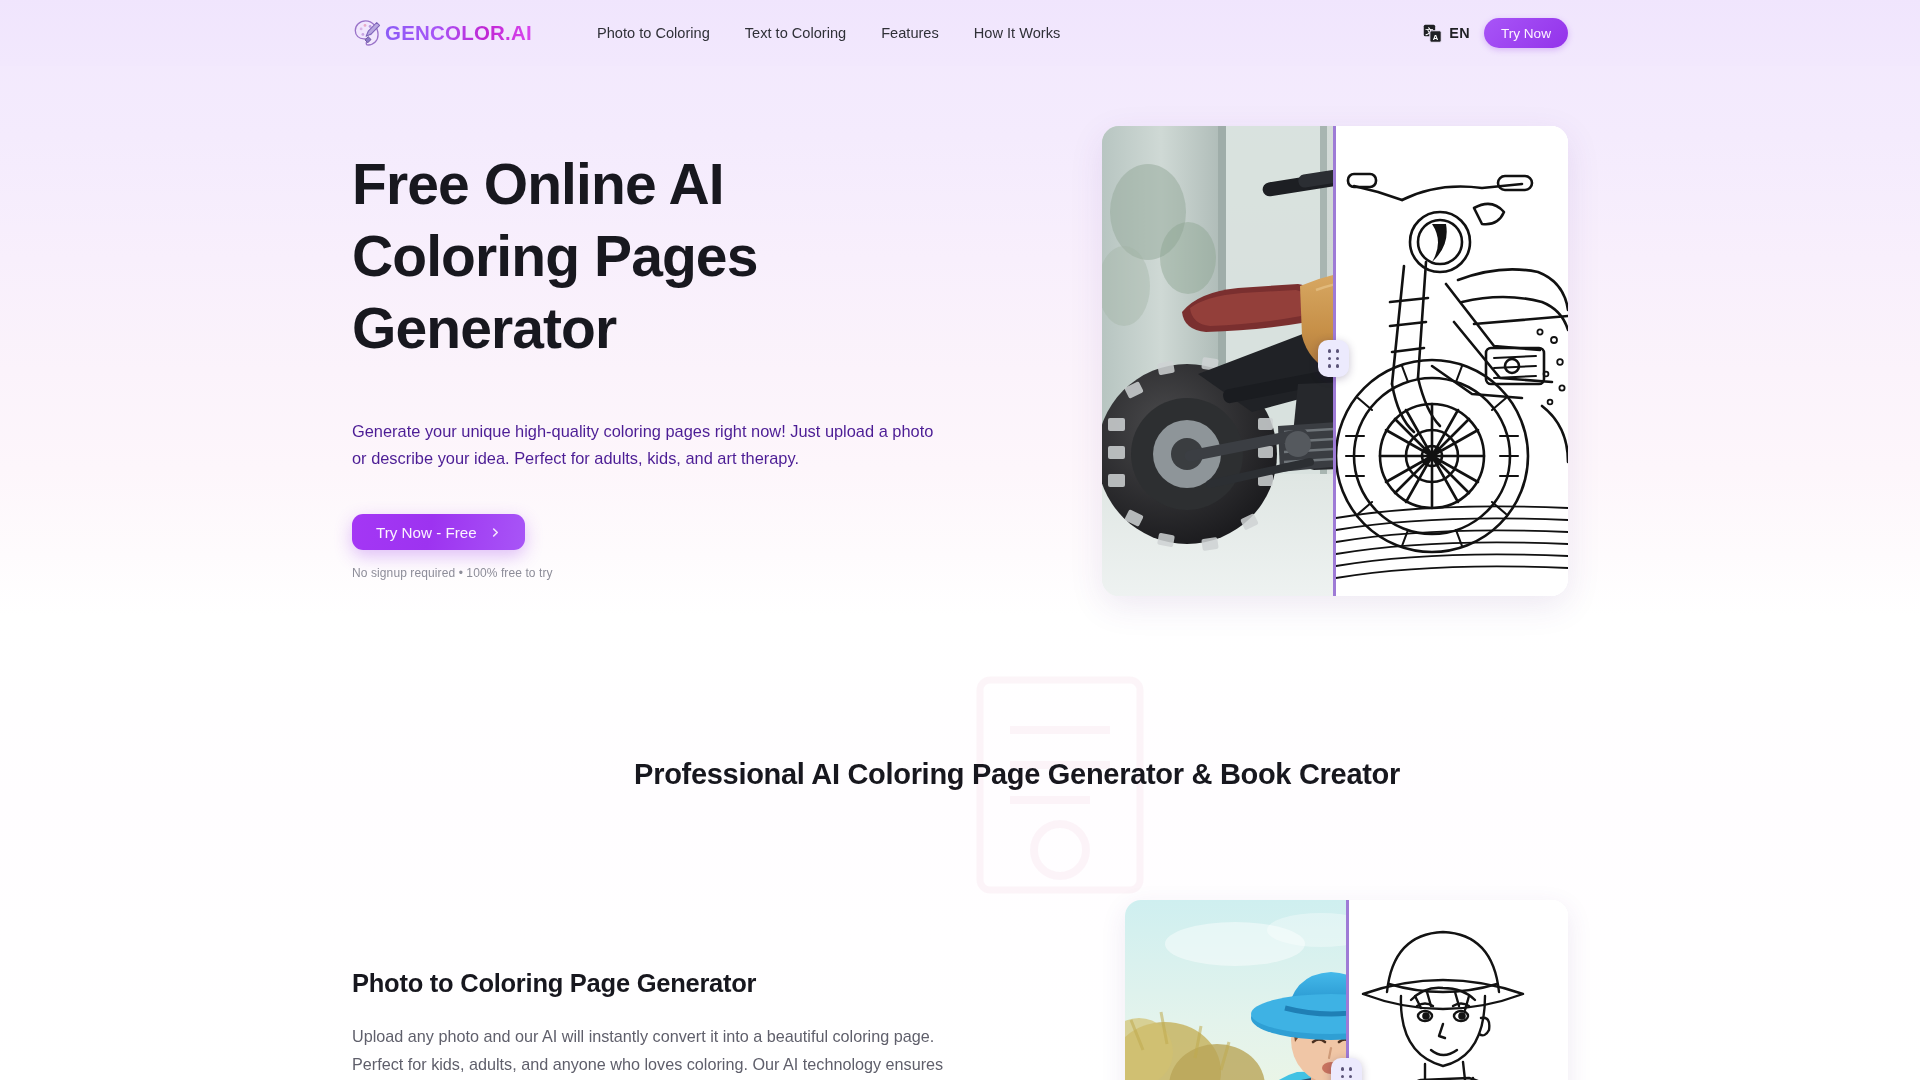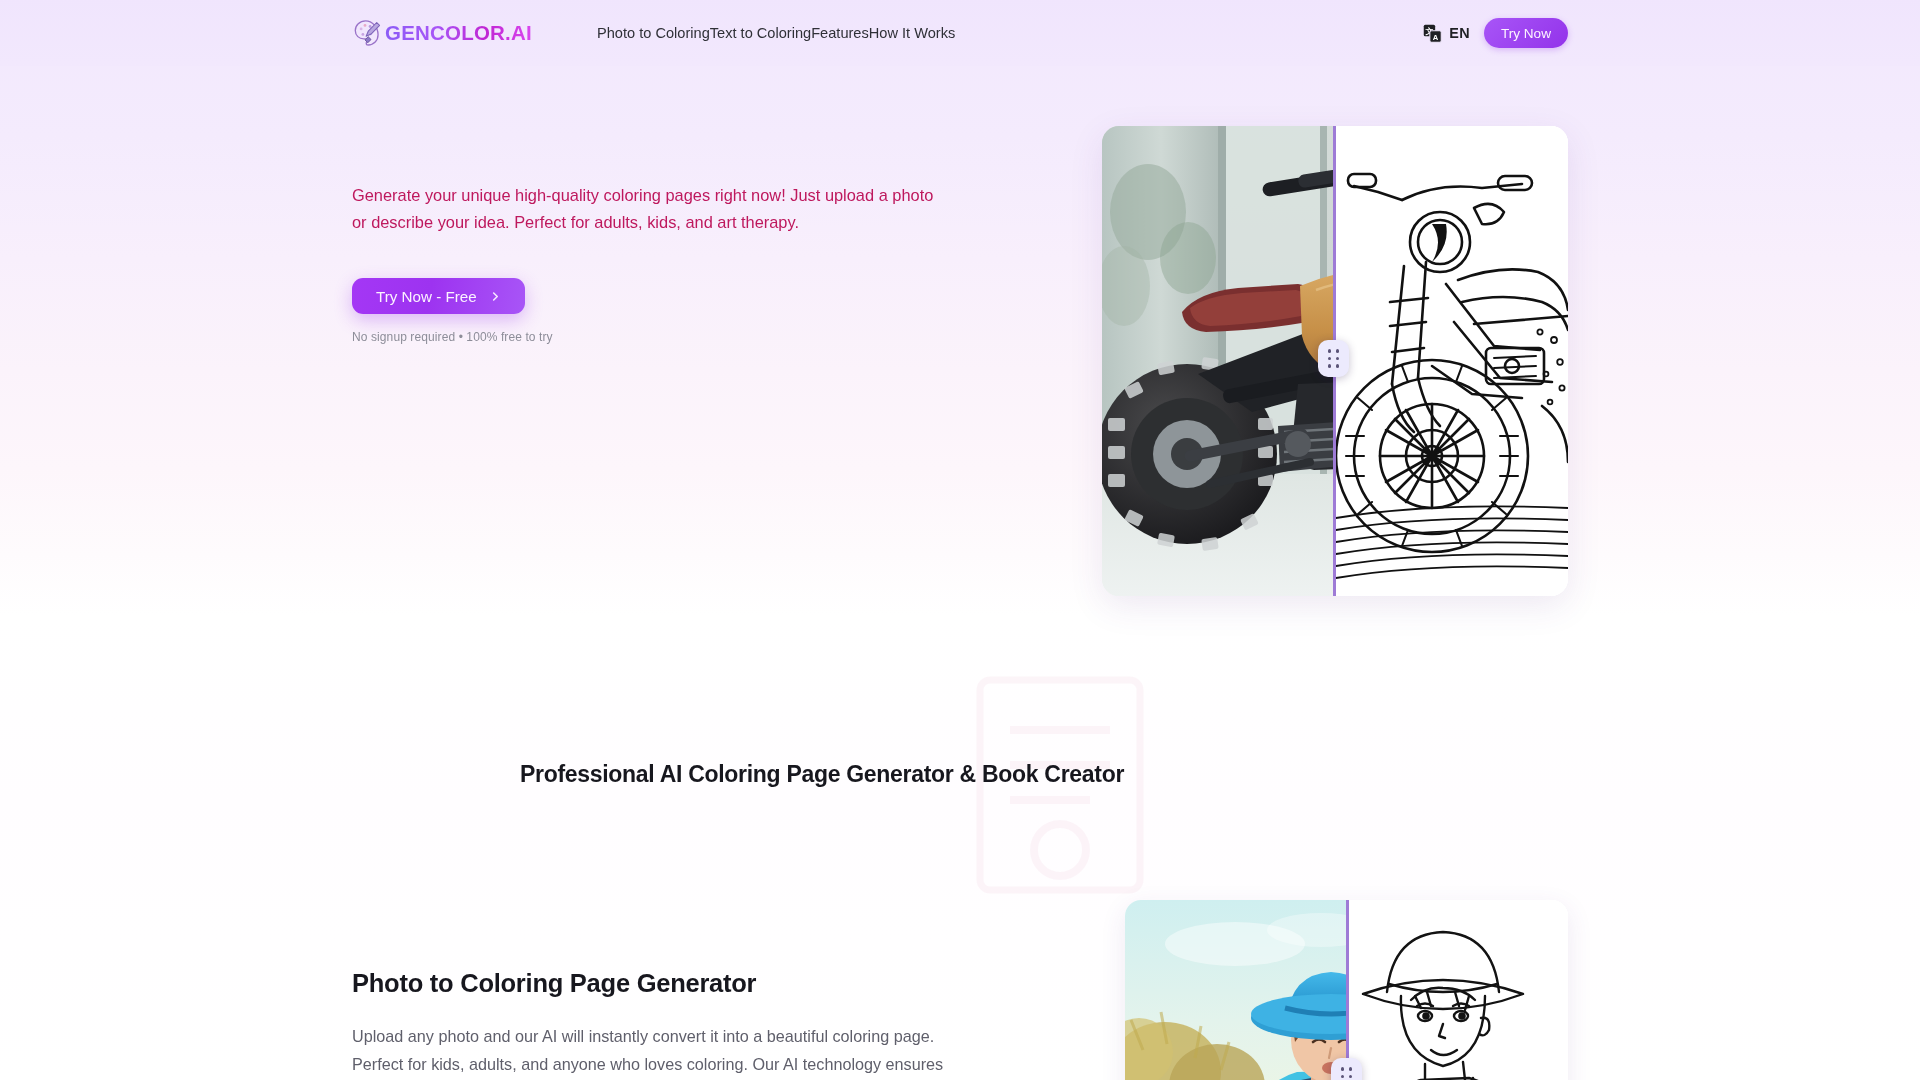--- a/index.html
+++ b/index.html
@@ -91,20 +91,21 @@
     background-clip: text;
     color: transparent;
     white-space: nowrap;
   }
 
   .nav-links {
     position: absolute;
     left: 597px;
     display: flex;
     align-items: center;
+    gap: 35px;
   }
   .nav-link {
     font-size: 14.6px;
     color: #2f3037;
     text-decoration: none;
     white-space: nowrap;
     cursor: pointer;
     line-height: 1;
   }
 
@@ -156,24 +157,24 @@
   }
   .hero-title {
     font-size: 57px;
     line-height: 72px;
     font-weight: 700;
     color: #18181f;
     letter-spacing: -0.9px;
     width: 470px;
   }
   .hero-sub {
-    margin-top: 34px;
+    margin-top: 54px;
     font-size: 16.4px;
     line-height: 26.5px;
-    color: #be185d;
+    color: #4c1d95;
     width: 582px;
   }
 
   .btn-cta {
     margin-top: 43px;
     display: inline-flex;
     align-items: center;
     gap: 13px;
     height: 36px;
     padding: 0 24px;
@@ -243,22 +244,22 @@
     background: #5b5478;
   }
 
   
   .sec2-title {
     position: absolute;
     left: 50%;
     transform: translateX(-50%);
     top: 754px;
     width: 880px;
-    text-align: left;
-    font-size: 23px;
+    text-align: right;
+    font-size: 29px;
     line-height: 40px;
     font-weight: 700;
     color: #17171e;
     letter-spacing: -0.3px;
   }
 
   .feature-block {
     position: absolute;
     left: 352px;
     top: 969px;
@@ -339,20 +340,21 @@
           <text x="13.2" y="16.8" font-family="'Liberation Sans',sans-serif" font-size="8" fill="#ffffff" text-anchor="middle" font-weight="700">A</text>
         </svg>
         <span class="lang-code">EN</span>
       </div>
 
       <button class="btn-trynow-nav">Try Now</button>
     </div>
   </div>
 
   <div class="hero-copy">
+    <h1 class="hero-title">Free Online AI Coloring Pages Generator</h1>
     <p class="hero-sub">Generate your unique high-quality coloring pages right now! Just upload a photo or describe your idea. Perfect for adults, kids, and art therapy.</p>
 
     <button class="btn-cta">
       <span>Try Now - Free</span>
       <svg class="chev" viewBox="0 0 12 12">
         <path d="M4 2.2L7.9 6 4 9.8" fill="none" stroke="#fbf2ff" stroke-width="1.7" stroke-linecap="round" stroke-linejoin="round"></path>
       </svg>
     </button>
 
     <div class="cta-note">No signup required • 100% free to try</div>

